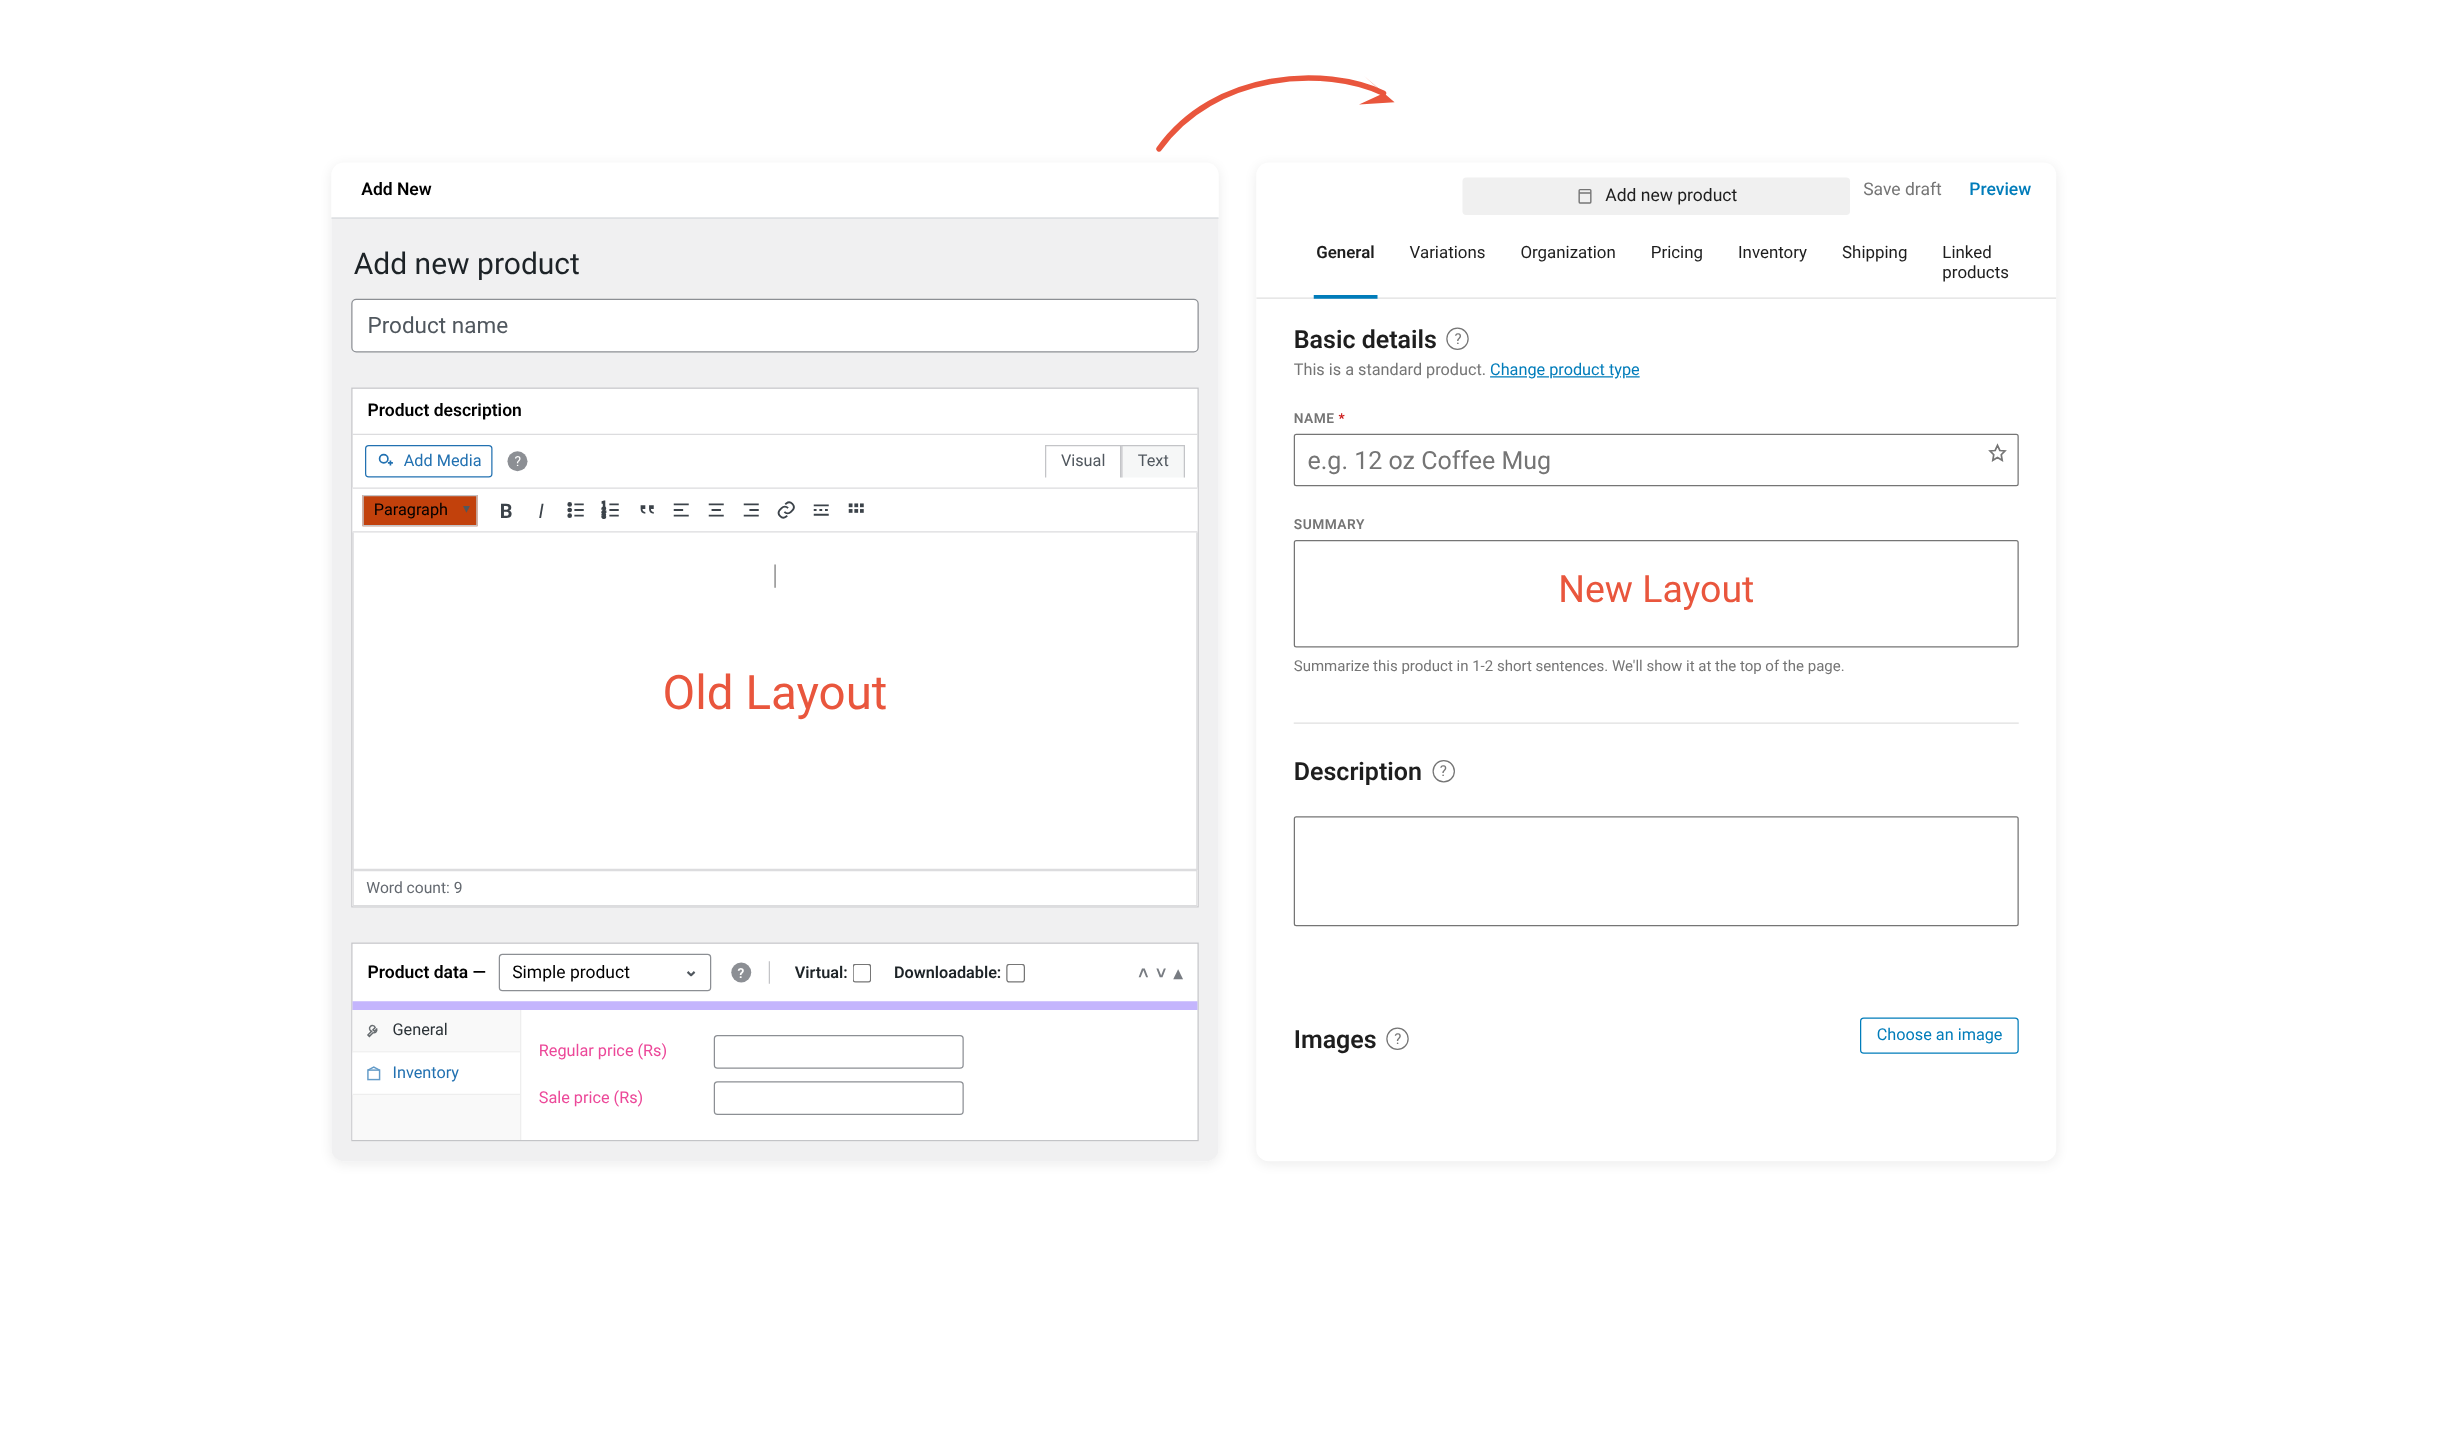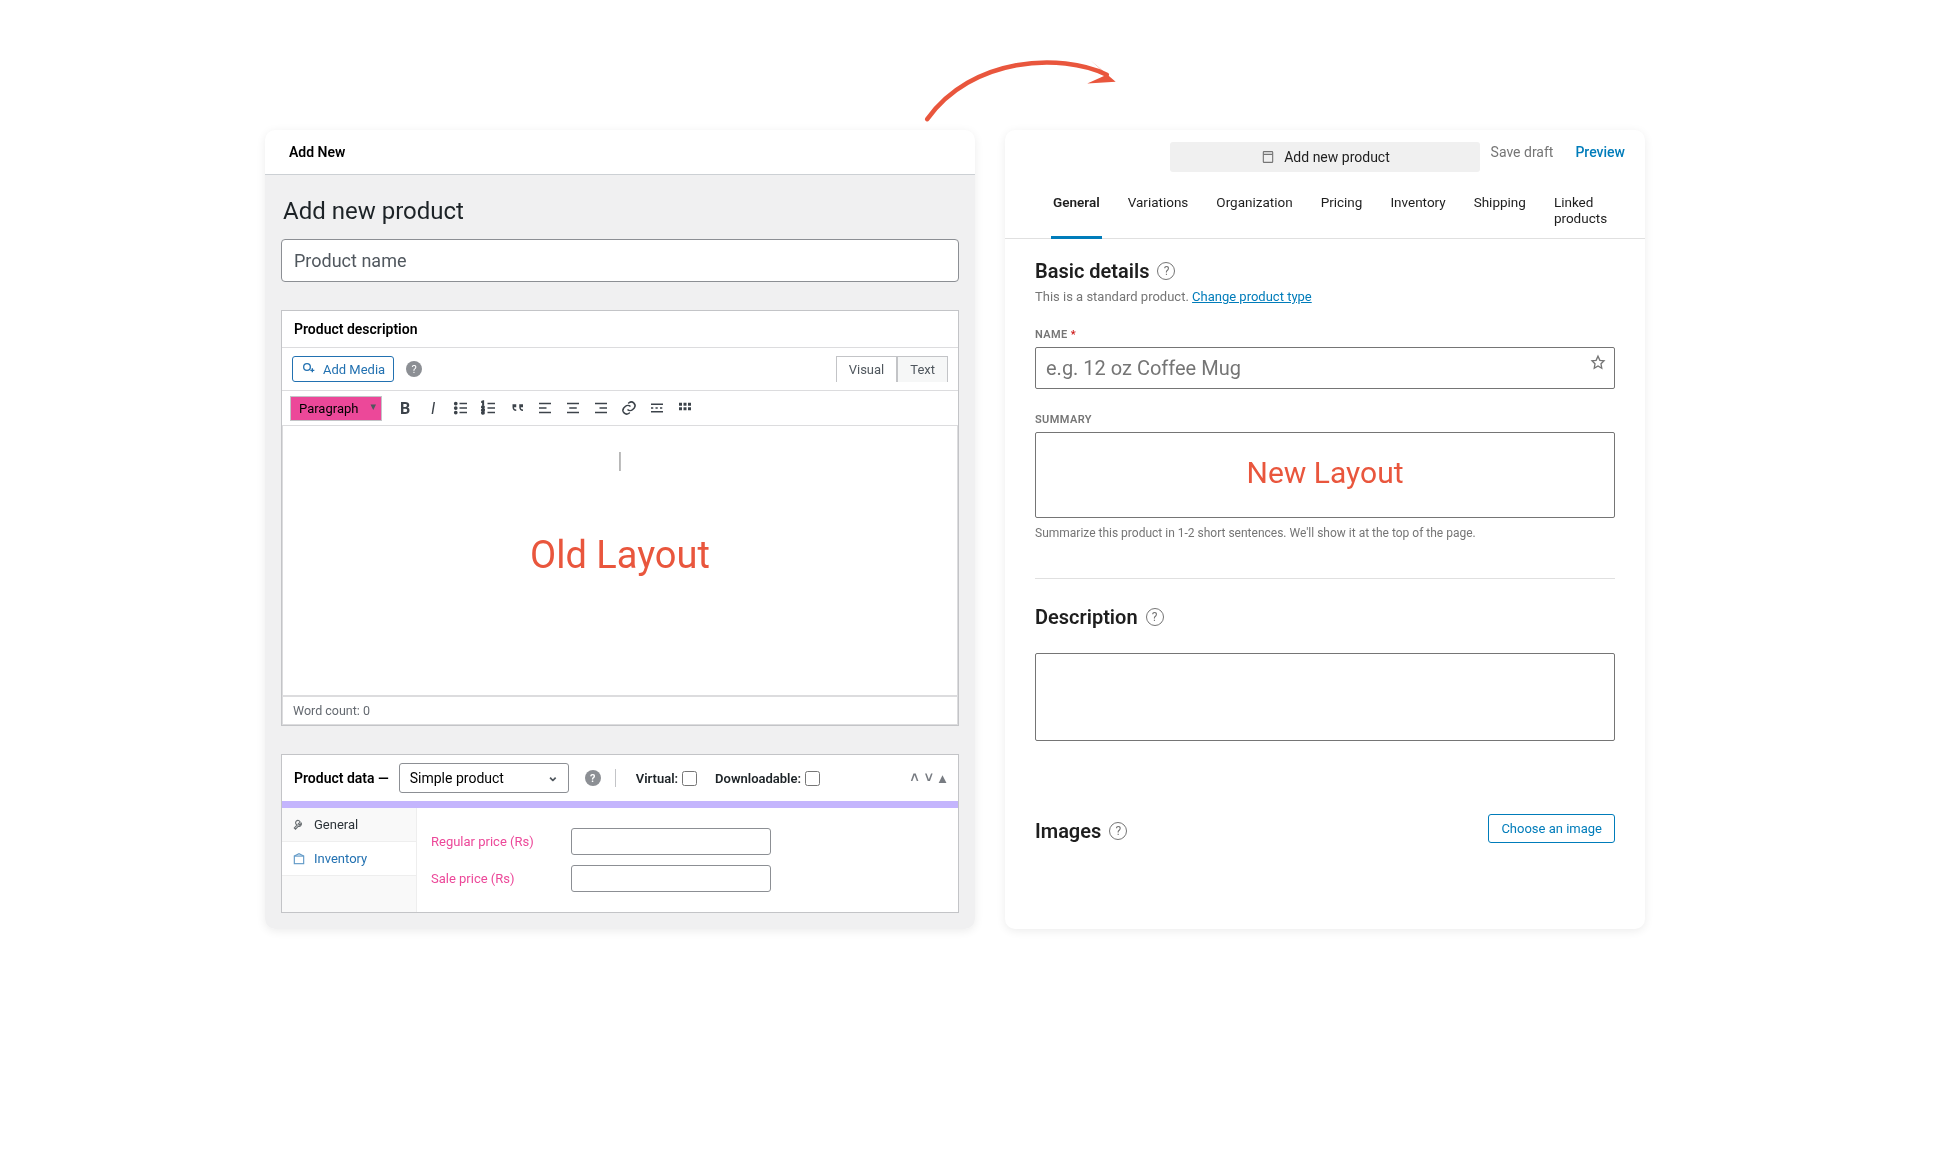--- a/index.html
+++ b/index.html
@@ -24,21 +24,21 @@
   .postbox { background:#fff; border:1px solid #c3c4c7; margin-top:28px; }
   .postbox .hndle { font-size:14px; font-weight:600; padding:10px 12px; border-bottom:1px solid #dcdcde; }
   .editor-toolbar-row { display:flex; justify-content:space-between; align-items:center; padding:8px 10px; }
   .add-media { display:inline-flex; align-items:center; gap:6px; border:1px solid #2271b1; color:#2271b1; background:#fff; padding:4px 8px; border-radius:3px; font-size:13px; cursor:pointer; }
   .add-media .m-icon { width:16px; height:16px; display:inline-block; }
   .help-circle { width:16px;height:16px;border-radius:50%;background:#8c8f94;color:#fff;font-size:11px;display:inline-flex;align-items:center;justify-content:center;margin-left:6px;}
   .editor-tabs { display:flex; }
   .editor-tab { border:1px solid #c3c4c7; border-bottom:none; padding:5px 12px; background:#f6f7f7; font-size:13px; color:#50575e; cursor:pointer; }
   .editor-tab.active { background:#fff; }
   .tinymce-bar { display:flex; align-items:center; gap:2px; border:1px solid #dcdcde; border-left:none; border-right:none; background:#fff; padding:4px 8px; }
-  .para-select { border:1px solid #c3c4c7; padding:4px 22px 4px 8px; font-size:13px; background:#ec4899; appearance:none; position:relative; }
+  .para-select { border:1px solid #c3c4c7; padding:4px 22px 4px 8px; font-size:13px; background:#c2410c; appearance:none; position:relative; }
   .para-wrap { position:relative; margin-right:8px; }
   .para-wrap::after { content:"▾"; position:absolute; right:6px; top:4px; font-size:11px; color:#50575e; pointer-events:none; }
   .tool-btn { width:26px;height:26px;display:inline-flex;align-items:center;justify-content:center;color:#3c434a;cursor:pointer;border-radius:2px;}
   .tool-btn svg{width:18px;height:18px;}
   .editor-body { min-height:270px; border:1px solid #dcdcde; border-top:none; position:relative; }
   .editor-body .cursor { position:absolute; left:50%; top:22px; transform:translateX(-50%); color:#888; font-size:22px; font-weight:300;}
   .overlay-label { position:absolute; left:50%; top:48%; transform:translate(-50%,-50%); color:#e9563d; font-size:38px; font-weight:400; pointer-events:none; }
   .status-row { border:1px solid #dcdcde; border-top:1px solid #dcdcde; padding:6px 10px; font-size:12.5px; color:#646970; background:#fff; }
 
   
@@ -207,21 +207,21 @@
                 <rect x="4" y="11" width="4" height="4"></rect>
                 <rect x="10" y="11" width="4" height="4"></rect>
                 <rect x="16" y="11" width="4" height="4"></rect>
               </svg>
             </span>
         </div>
         <div class="editor-body">
           <span class="cursor">|</span>
           <span class="overlay-label">Old Layout</span>
         </div>
-        <div class="status-row">Word count: 0</div>
+        <div class="status-row">Word count: 9</div>
       </div>
 
       <div class="postbox">
         <div class="pd-hndle">
           <span>Product data —</span>
           <span class="pd-select-wrap"><select class="pd-select"><option>Simple product</option></select></span>
           <span class="help-circle">?</span>
           <span class="vsep"></span>
           <div class="pd-flags">
             <label class="flag">

